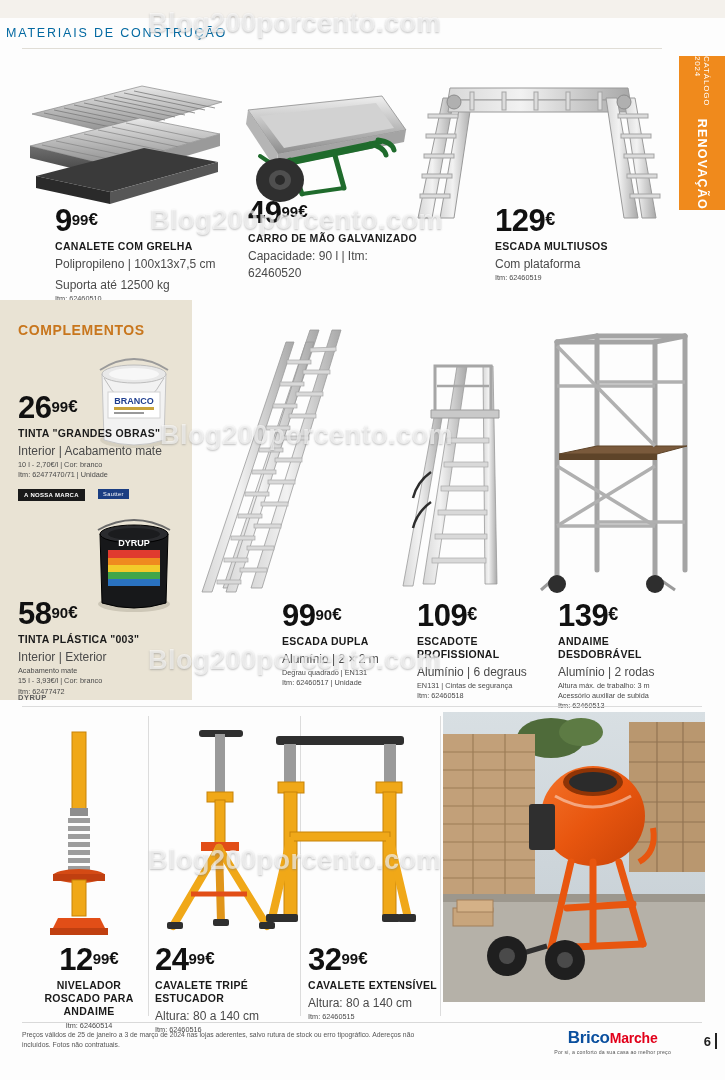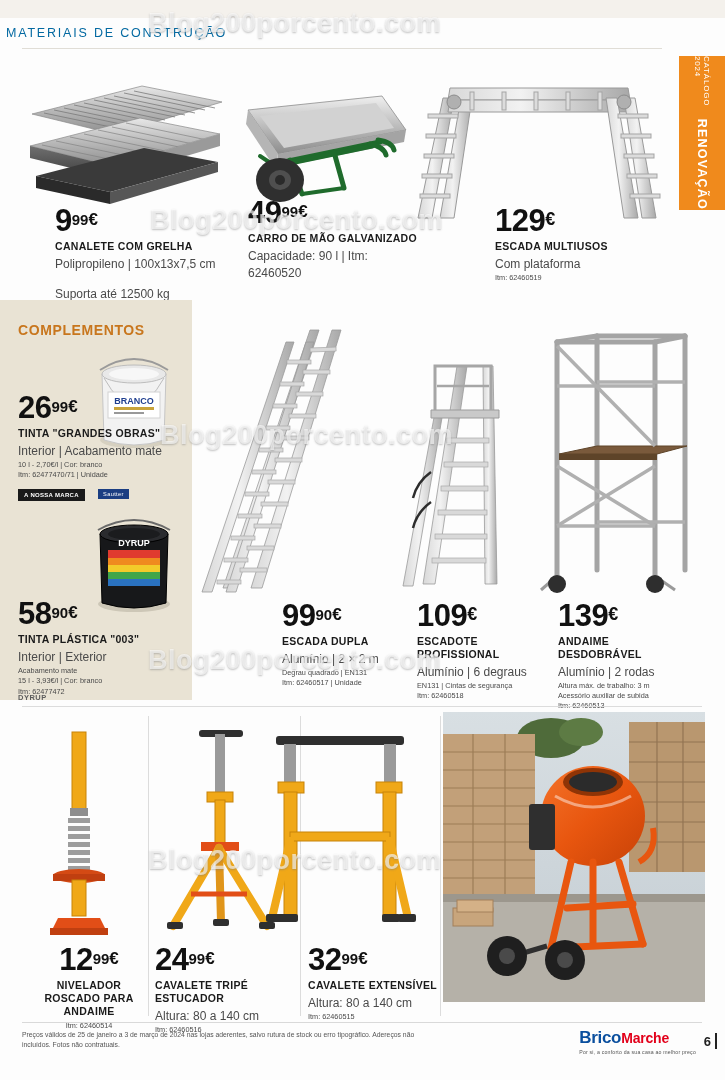--- a/index.html
+++ b/index.html
@@ -100,21 +100,21 @@
   .vline { position: absolute; width: 1px; background: #dcdcdc; }
   .hline { position: absolute; height: 1px; background: #dcdcdc; }
 
   
   .footer-rule { position: absolute; left: 22px; top: 1022px; width: 680px; height: 1px; background: #d9d9d9; }
   .footer-text {
     position: absolute; left: 22px; top: 1030px; width: 420px;
     font-size: 6.8px; color: #555; line-height: 1.5;
   }
   .brand {
-    position: absolute; right: 29px; top: 1028px; text-align: left;
+    position: absolute; right: 54px; top: 1028px; text-align: center;
   }
   .brand .b1 { font-size: 17px; font-weight: bold; color: #0a4f9e; letter-spacing: -0.3px; }
   .brand .b2 { font-size: 14px; font-weight: bold; color: #e2001a; letter-spacing: -0.2px; }
   .brand .b3 { font-size: 5.2px; color: #555; letter-spacing: 0.2px; margin-top: 1px; }
   .pagenum {
     position: absolute; right: 14px; top: 1034px;
     font-size: 13px; font-weight: bold; color: #222;
   }
   .pagebar {
     position: absolute; right: 8px; top: 1033px; width: 2px; height: 16px; background: #222;
@@ -205,21 +205,21 @@
     <polygon points="14,104 88,120 88,132 14,116" fill="#2a2a2a"></polygon>
     <polygon points="88,120 196,90 196,100 88,132" fill="#565656"></polygon>
   </svg>
 
   <div class="prod" style="left:55px;top:205px;width:175px;">
     <div class="price">
       <span class="int">9</span><span class="cents">99</span><span class="eur">€</span>
     </div>
     <div class="pname">CANALETE COM GRELHA</div>
     <div class="pdesc">Polipropileno | 100x13x7,5 cm</div>
-    <div class="pdesc" style="margin-top:13px;">Suporta até 12500 kg</div>
+    <div class="pdesc" style="margin-top:4px;">Suporta até 12500 kg</div>
     <div class="pitem">Itm: 62460510</div>
   </div>
 
   <svg class="ph" style="left:230px;top:72px;" width="190" height="140" viewBox="0 0 190 140">
     <defs>
       <linearGradient id="gTub" x1="0" y1="0" x2="0" y2="1">
         <stop offset="0" stop-color="#efefef"></stop>
           <stop offset="0.45" stop-color="#c3c3c3"></stop>
           <stop offset="1" stop-color="#8d8d8d"></stop>
       </linearGradient>

